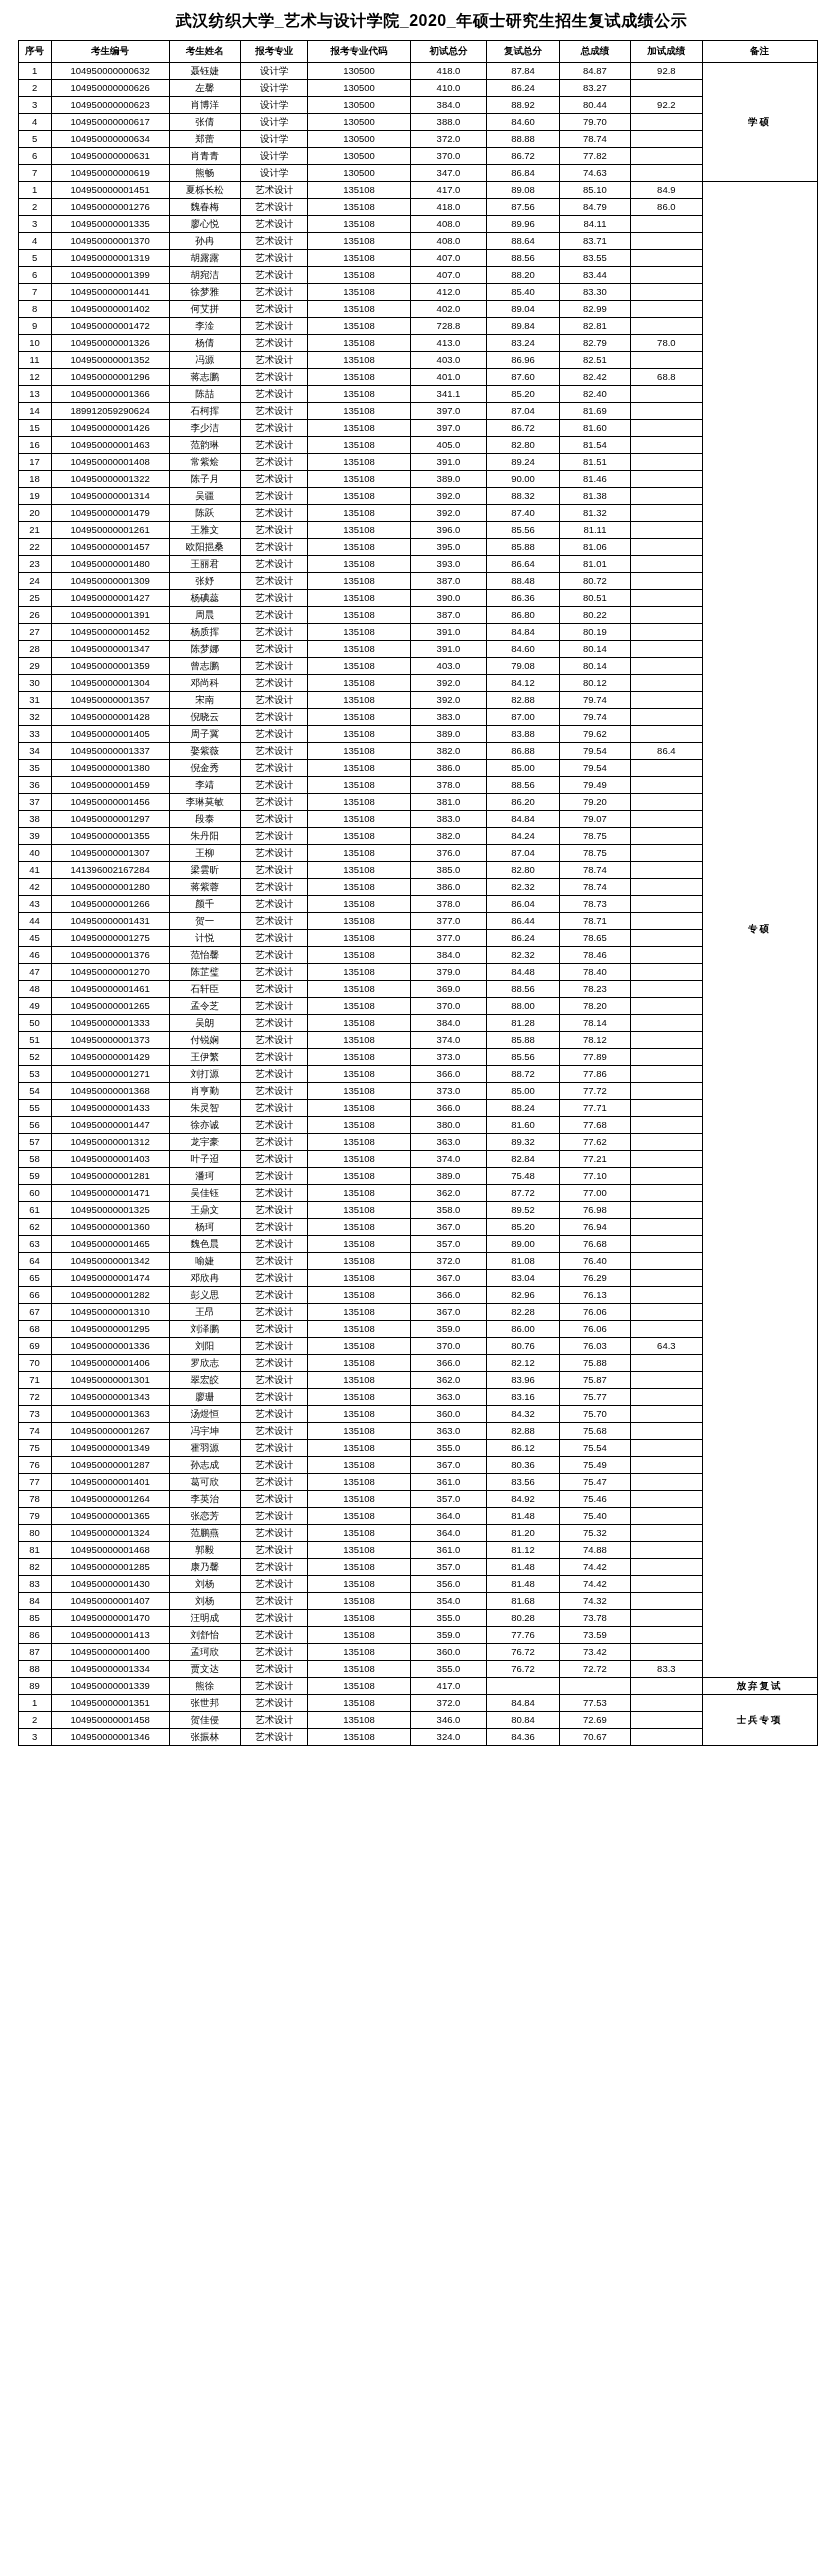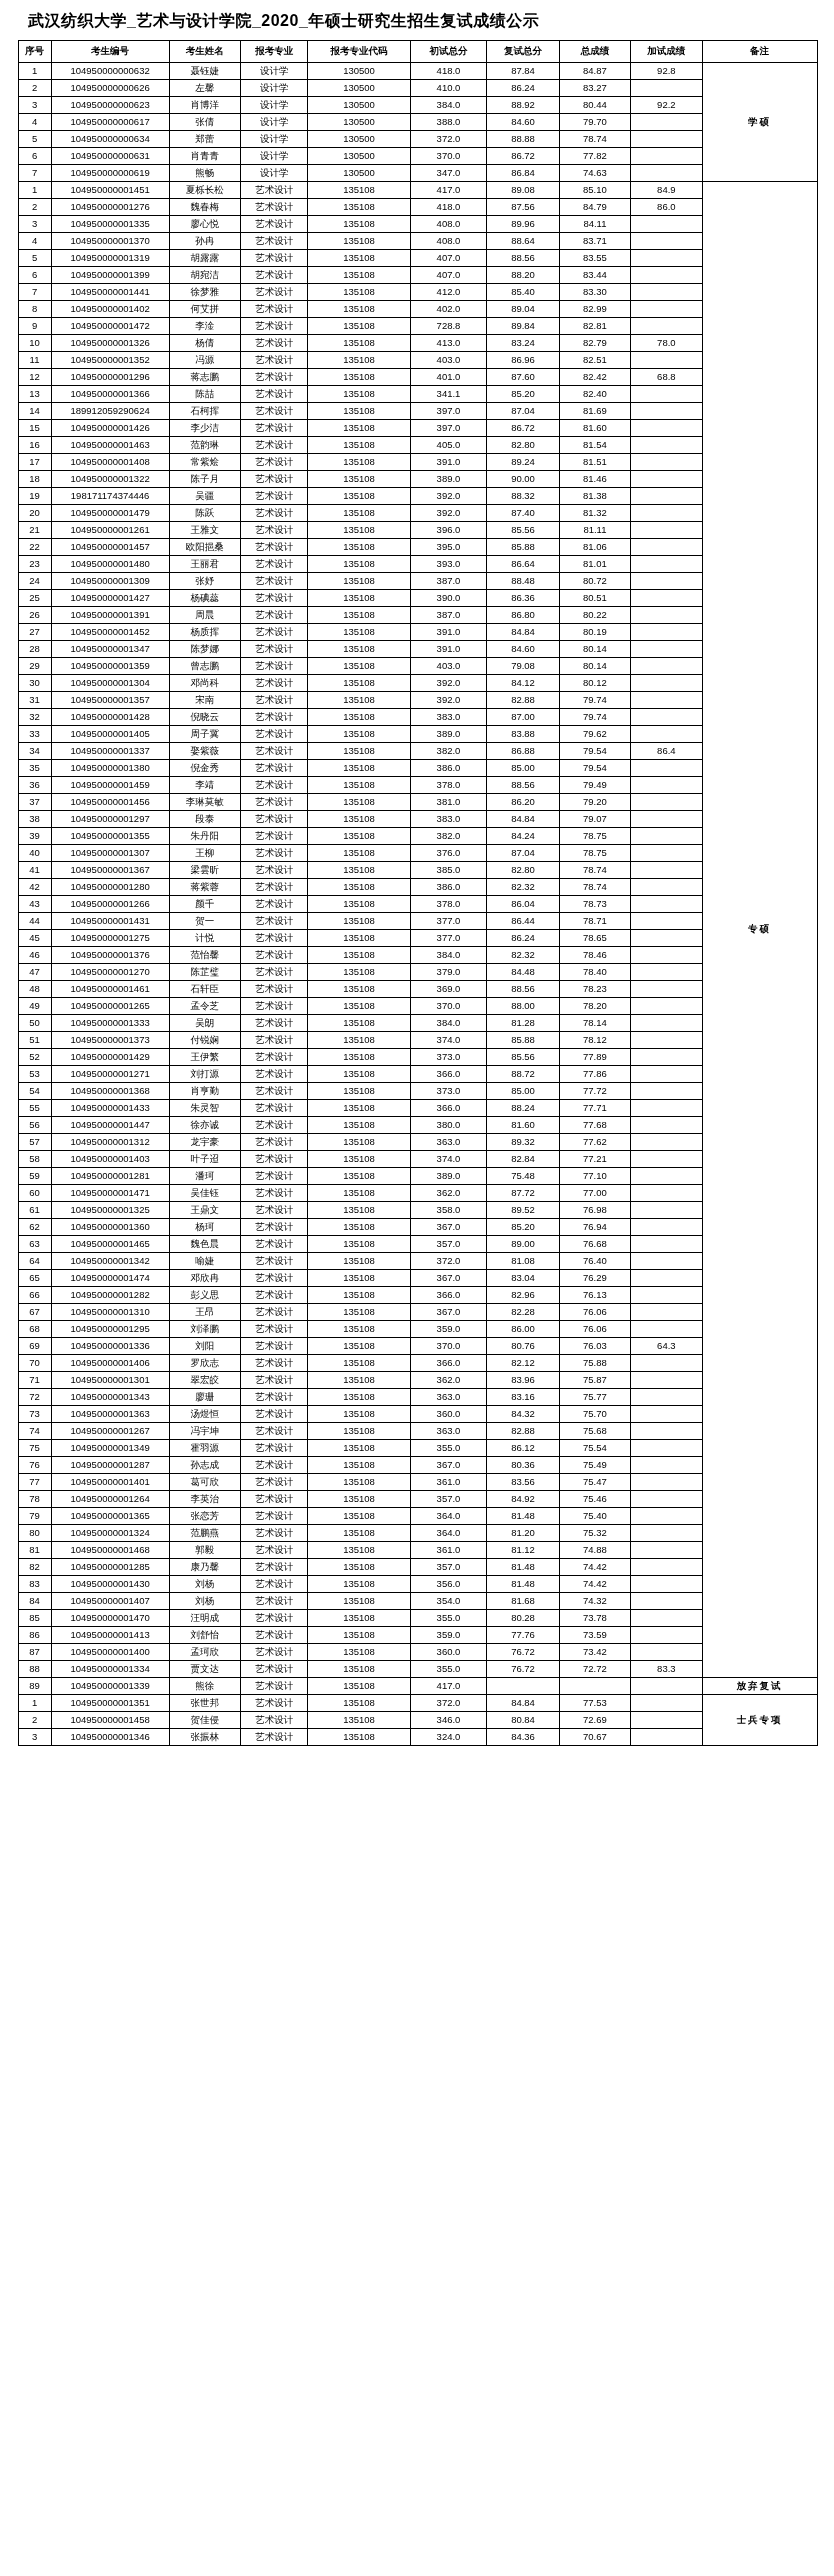--- a/index.html
+++ b/index.html
@@ -4,20 +4,21 @@
 <style>
   html,body{margin:0;padding:0;background:#ffffff;}
   body{
     width:835px;
     font-family:"Liberation Sans","DejaVu Sans",sans-serif;
     color:#000;
     -webkit-font-smoothing:none;
   }
   .page{width:835px;padding:5.7px 0 9.5px 0;box-sizing:border-box;}
   .doc-title{
+    text-align:center;
     font-size:16px;
     font-weight:bold;
     letter-spacing:0.5px;
     margin:5.7px 0 7.6px 0;
     padding-left:28px;
   }
   table.grid{
     border-collapse:collapse;
     width:800px;
     margin:0 auto;
@@ -358,21 +359,21 @@
           <td>陈子月</td>
           <td>艺术设计</td>
           <td>135108</td>
           <td>389.0</td>
           <td>90.00</td>
           <td>81.46</td>
           <td></td>
         </tr>
         <tr>
           <td>19</td>
-          <td>198171174374446</td>
+          <td>104950000001314</td>
           <td>吴疆</td>
           <td>艺术设计</td>
           <td>135108</td>
           <td>392.0</td>
           <td>88.32</td>
           <td>81.38</td>
           <td></td>
         </tr>
         <tr>
           <td>20</td>
@@ -600,21 +601,21 @@
           <td>王柳</td>
           <td>艺术设计</td>
           <td>135108</td>
           <td>376.0</td>
           <td>87.04</td>
           <td>78.75</td>
           <td></td>
         </tr>
         <tr>
           <td>41</td>
-          <td>104950000001367</td>
+          <td>141396002167284</td>
           <td>梁雲昕</td>
           <td>艺术设计</td>
           <td>135108</td>
           <td>385.0</td>
           <td>82.80</td>
           <td>78.74</td>
           <td></td>
         </tr>
         <tr>
           <td>42</td>

